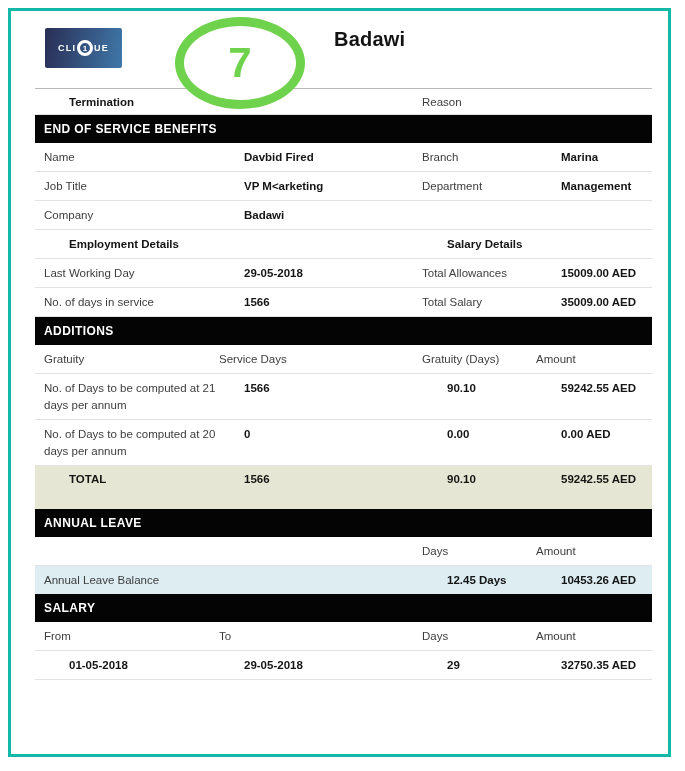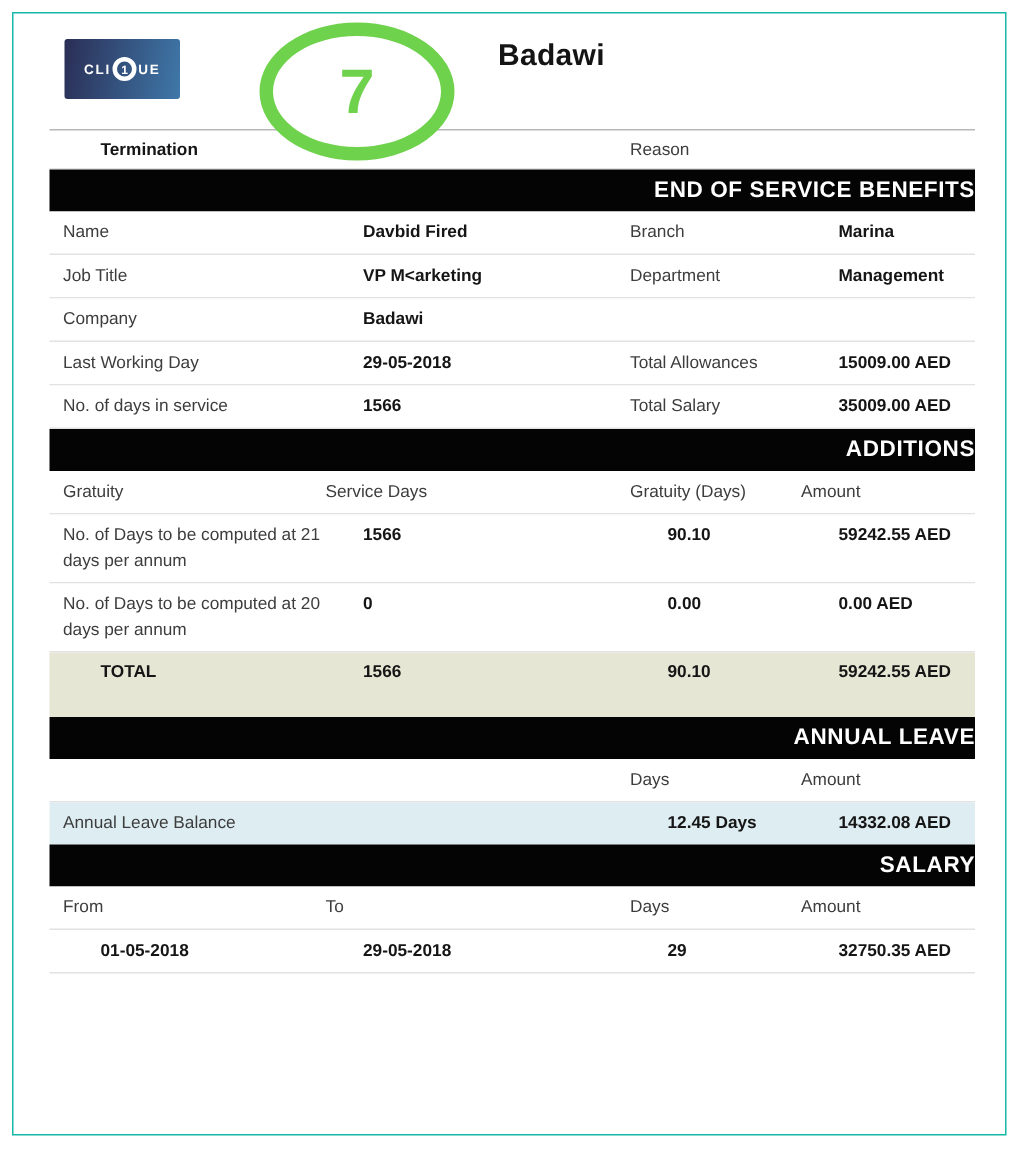--- a/index.html
+++ b/index.html
@@ -14,21 +14,21 @@
   html, body {
     margin: 0; padding: 0;
     width: 685px; height: 771px;
     background: #ffffff;
     font-family: "Liberation Sans", sans-serif;
   }
   .frame {
     position: absolute;
     left: 8px; top: 8px;
     width: 663px; height: 749px;
-    border: 1px solid #14b8a6;
+    border: 3px solid #14b8a6;
     background: #ffffff;
     overflow: hidden;
   }
   .content {
     position: absolute;
     left: 24px; top: 0;
     width: 617px;
   }
   
   .doc-header {
@@ -71,24 +71,23 @@
     left: 299px; top: 17px;
     font-size: 20px; font-weight: bold;
     color: #141414;
     letter-spacing: 0.2px;
   }
   
   .bar {
     height: 28px; line-height: 28px;
     background: var(--bar-bg);
     color: #ffffff;
-    font-size: 15px; font-weight: bold;
+    font-size: 12px; font-weight: bold;
     letter-spacing: 0.4px;
     padding-left: 9px;
-    text-align: right;
   }
   .row {
     display: grid;
     grid-template-columns: 175px 203px 114px 114px;
     padding: 6px 2px 5px 9px;
     border-bottom: 1px solid #e2e2e2;
     font-size: 11.5px;
     line-height: 17px;
     color: #3d3d3d;
     align-items: start;
@@ -149,20 +148,26 @@
           <div class="c3">Department</div>
           <div class="c4 b">Management</div>
         </div>
         <div class="row">
           <div class="c1">Company</div>
           <div class="c2 b">Badawi</div>
           <div class="c3"></div>
           <div class="c4"></div>
         </div>
         <div class="row">
+          <div class="c1 b">Employment Details</div>
+          <div class="c2"></div>
+          <div class="c3 b">Salary Details</div>
+          <div class="c4"></div>
+        </div>
+        <div class="row">
           <div class="c1">Last Working Day</div>
           <div class="c2 b">29-05-2018</div>
           <div class="c3">Total Allowances</div>
           <div class="c4 b">15009.00 AED</div>
         </div>
         <div class="row">
           <div class="c1">No. of days in service</div>
           <div class="c2 b">1566</div>
           <div class="c3">Total Salary</div>
           <div class="c4 b">35009.00 AED</div>
@@ -196,21 +201,21 @@
         <div class="row">
           <div class="c1"></div>
           <div class="c2"></div>
           <div class="c3">Days</div>
           <div class="c4">Amount</div>
         </div>
         <div class="row leave">
           <div class="c1">Annual Leave Balance</div>
           <div class="c2"></div>
           <div class="c3 b">12.45 Days</div>
-          <div class="c4 b">14332.08 AED</div>
+          <div class="c4 b">10453.26 AED</div>
         </div>
         <div class="bar">SALARY</div>
         <div class="row">
           <div class="c1">From</div>
           <div class="c2">To</div>
           <div class="c3">Days</div>
           <div class="c4">Amount</div>
         </div>
         <div class="row">
           <div class="c1 b">01-05-2018</div>

